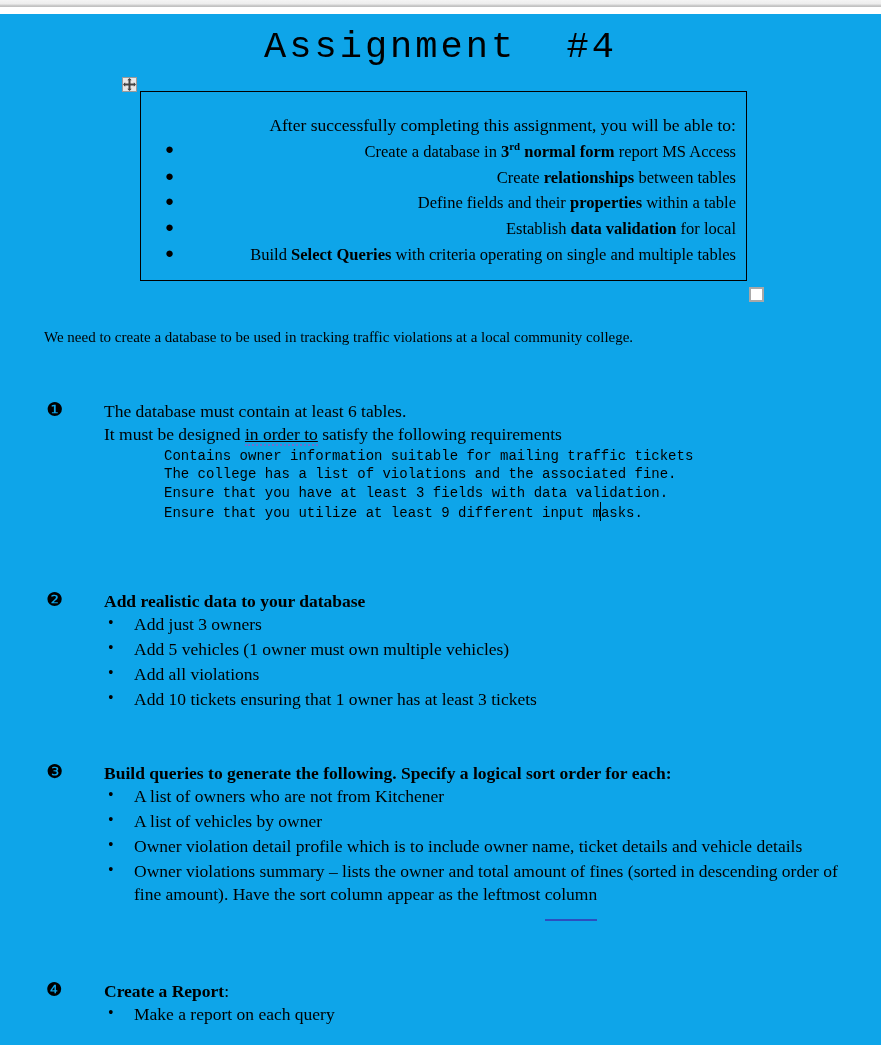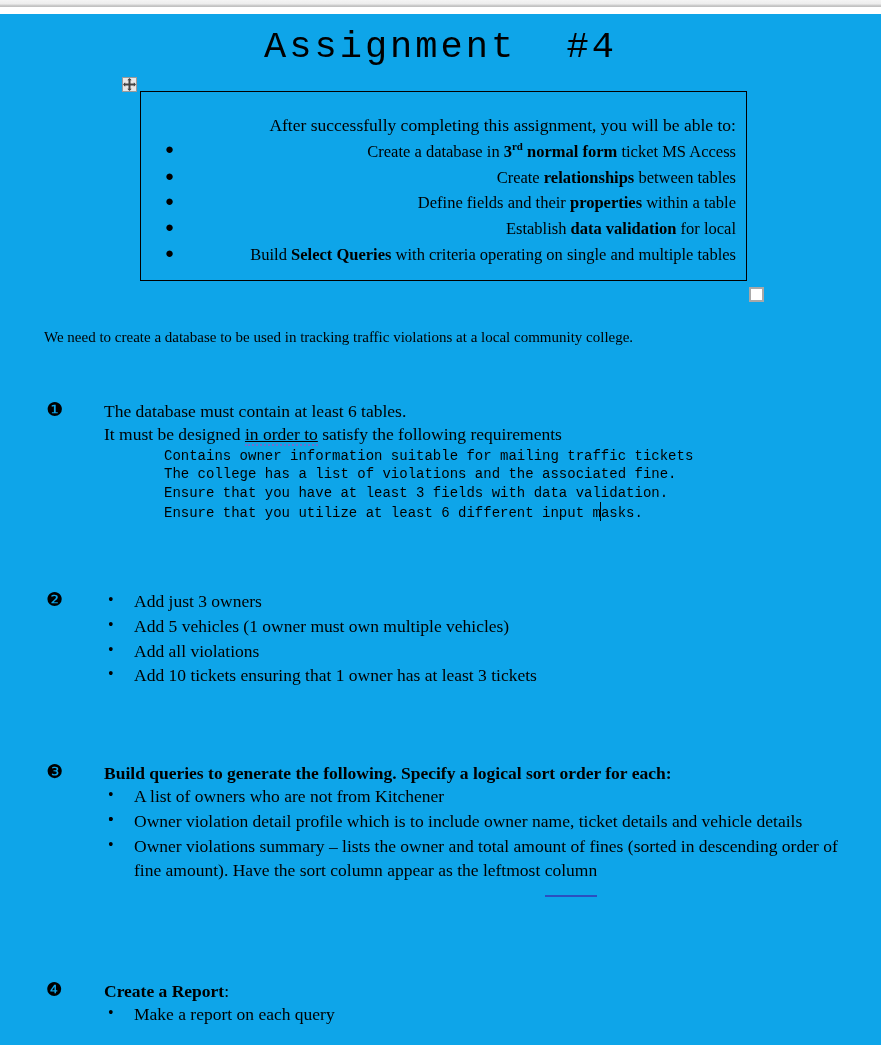--- a/index.html
+++ b/index.html
@@ -240,21 +240,21 @@
           <polygon points="13,6.5 10.8,4.3 10.8,8.7"></polygon>
         </g>
       </svg>
     </div>
 
     <div class="objectives-box">
       <p class="obj-intro">After successfully completing this assignment, you will be able to:</p>
 
       <ul class="obj-list">
         <li>
-          <span class="bullet">●</span><span>Create a database in </span><b>3</b><span class="sup">rd</span><b> normal form</b><span> ticket MS Access</span>
+          <span class="bullet">●</span><span>Create a database in </span><b>3</b><span class="sup">rd</span><b> normal form</b><span> report MS Access</span>
         </li>
         <li>
           <span class="bullet">●</span><span>Create </span><b>relationships</b><span> between tables</span>
         </li>
         <li>
           <span class="bullet">●</span><span>Define fields and their </span><b>properties</b><span> within a table</span>
         </li>
         <li>
           <span class="bullet">●</span><span>Establish </span><b>data validation</b><span> for local</span>
         </li>
@@ -271,44 +271,45 @@
 
   <div class="section sec1">
     <div class="sec-num">❶</div>
     <div class="sec-body">
       <div class="sec-head">The database must contain at least 6 tables.</div>
       <div class="sec-head"><span>It must be designed </span><span class="grammar">in order to</span><span> satisfy the following requirements</span></div>
       <ul class="plain-list">
         <li>Contains owner information suitable for mailing traffic tickets</li>
         <li>The college has a list of violations and the associated fine.</li>
         <li>Ensure that you have at least 3 fields with data validation.</li>
-        <li><span>Ensure that you utilize at least 6 different input m</span><span class="caret"></span><span>asks.</span></li>
+        <li><span>Ensure that you utilize at least 9 different input m</span><span class="caret"></span><span>asks.</span></li>
       </ul>
     </div>
   </div>
 
   <div class="section sec2">
     <div class="sec-num">❷</div>
     <div class="sec-body">
+      <div class="sec-head bold">Add realistic data to your database</div>
       <ul class="dot-list">
         <li><span class="bullet">•</span><span>Add just 3 owners</span></li>
         <li><span class="bullet">•</span><span>Add 5 vehicles (1 owner must own multiple vehicles)</span></li>
         <li><span class="bullet">•</span><span>Add all violations</span></li>
         <li><span class="bullet">•</span><span>Add 10 tickets ensuring that 1 owner has at least 3 tickets</span></li>
       </ul>
     </div>
   </div>
 
   <div class="section sec3">
     <div class="sec-num">❸</div>
     <div class="sec-body">
       <div class="sec-head bold">Build queries to generate the following.  Specify a logical sort order for each:</div>
       <ul class="dot-list">
         <li><span class="bullet">•</span><span>A list of owners who are not from Kitchener</span></li>
-        <li><span class="bullet">•</span></li>
+        <li><span class="bullet">•</span><span>A list of vehicles by owner</span></li>
         <li><span class="bullet">•</span><span>Owner violation detail profile which is to include owner name, ticket details and vehicle details</span></li>
         <li><span class="bullet">•</span><span>Owner violations summary – lists the owner and total amount of fines (sorted in descending order of fine amount).  Have the sort column appear as the leftmost </span><span class="link-underline">column</span></li>
       </ul>
     </div>
   </div>
 
   <div class="section sec4">
     <div class="sec-num">❹</div>
     <div class="sec-body">
       <div class="sec-head"><b>Create a Report</b><span>:</span></div>

